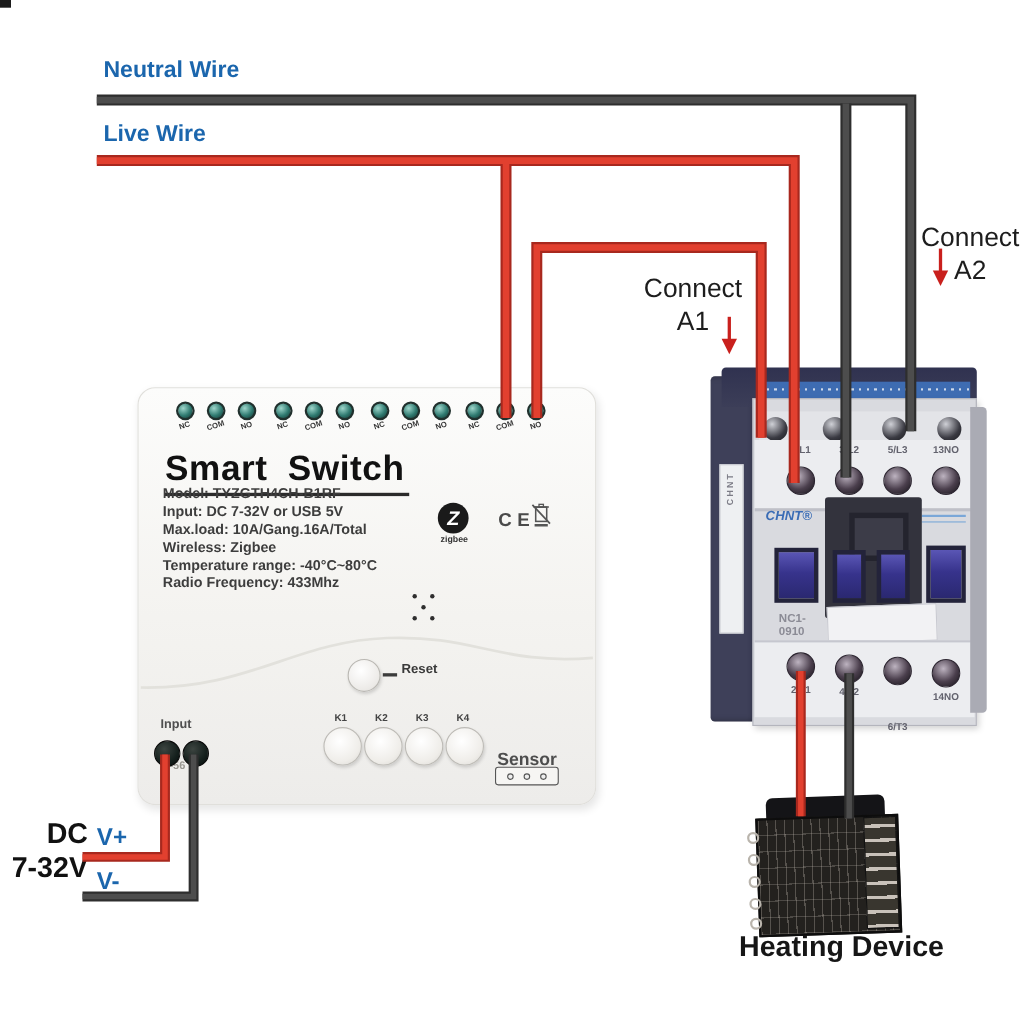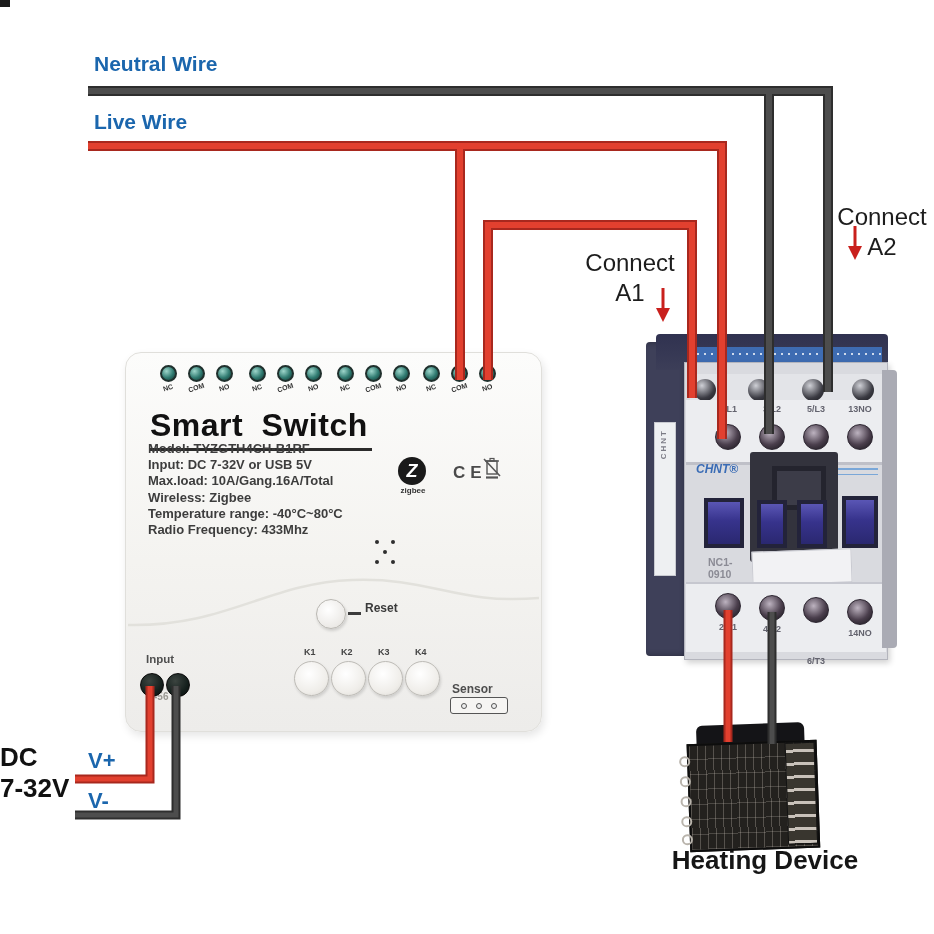--- a/index.html
+++ b/index.html
@@ -4,21 +4,21 @@
 <style>
   html,body{margin:0;padding:0;background:#fff;}
   #stage{
     position:relative;width:934px;height:934px;background:#fff;overflow:hidden;
     font-family:"Liberation Sans","DejaVu Sans",sans-serif;
   }
   .abs{position:absolute;}
   
   .wire-label{font-weight:bold;font-size:21px;color:var(--label_blue);}
   .connect-label{font-size:24px;line-height:30px;color:var(--text_dark);font-weight:500;text-align:center;}
-  .dc-label{font-size:26px;font-weight:bold;color:#111;line-height:31px;text-align:left;}
+  .dc-label{font-size:26px;font-weight:bold;color:#111;line-height:31px;text-align:right;}
   .v-label{font-size:22px;font-weight:bold;color:var(--label_blue);}
   .device-label{font-size:26px;font-weight:600;color:#161616;}
   
   svg.wires{position:absolute;left:0;top:0;z-index:5;pointer-events:none;}
   .w-red-o{stroke:var(--wire_red_edge);stroke-width:10;fill:none;}
   .w-red-i{stroke:var(--wire_red);stroke-width:6;fill:none;}
   .w-dark-o{stroke:var(--wire_dark_edge);stroke-width:10;fill:none;}
   .w-dark-i{stroke:var(--wire_dark);stroke-width:6;fill:none;}
   .w-red-o.thin{stroke-width:9;} .w-red-i.thin{stroke-width:5;}
   .w-dark-o.thin{stroke-width:9;} .w-dark-i.thin{stroke-width:5;}
@@ -52,21 +52,21 @@
   .speaker i{position:absolute;width:4px;height:4px;border-radius:50%;background:#2e2e2e;}
   .reset-btn{position:absolute;left:190px;top:246px;width:28px;height:28px;border-radius:50%;
     background:radial-gradient(circle at 40% 35%,#ffffff,#eceae7 70%,#d9d7d3);
     border:1.5px solid #b9b7b2;box-shadow:1px 2px 3px rgba(0,0,0,0.15);}
   .reset-dash{position:absolute;left:222px;top:259px;width:13px;height:2.5px;background:#3c3c3c;}
   .reset-text{position:absolute;left:239px;top:248px;font-size:12px;font-weight:600;color:#3a3a3a;}
   .k-label{position:absolute;top:294px;font-size:9px;font-weight:bold;color:#444;}
   .k-btn{position:absolute;top:308px;width:33px;height:33px;border-radius:50%;
     background:radial-gradient(circle at 42% 36%,#ffffff,#efede9 65%,#d8d6d1);
     border:1.5px solid #bdbbb6;box-shadow:1px 2px 3px rgba(0,0,0,0.14);}
-  .sensor-text{position:absolute;left:326px;top:329px;font-size:12px;font-weight:bold;color:#4d4d4d;}
+  .sensor-text{position:absolute;left:326px;top:329px;font-size:16px;font-weight:bold;color:#4d4d4d;}
   .sensor-box{position:absolute;left:324px;top:344px;width:46px;height:15px;border:1.5px solid #555;
     border-radius:3px;display:flex;align-items:center;justify-content:space-around;padding:0 5px;background:#f6f5f3;}
   .sensor-box i{width:4px;height:4px;border-radius:50%;border:1px solid #555;background:#eee;}
   .input-text{position:absolute;left:20px;top:300px;font-size:11.5px;font-weight:600;color:#4f4f4f;}
   .input-screw{position:absolute;top:320px;width:22px;height:22px;border-radius:50%;
     background:radial-gradient(circle at 38% 32%,#3c4440,#15201d 60%,#060a09);border:1.5px solid #0a0a0a;}
   .case-mark{position:absolute;left:28px;top:338px;font-size:10px;color:#9a9892;font-weight:600;}
   
   #contactor{left:646px;top:334px;width:252px;height:332px;z-index:1;}
   .ct-left-rail{position:absolute;left:0;top:8px;width:44px;height:314px;background:#3e4059;

